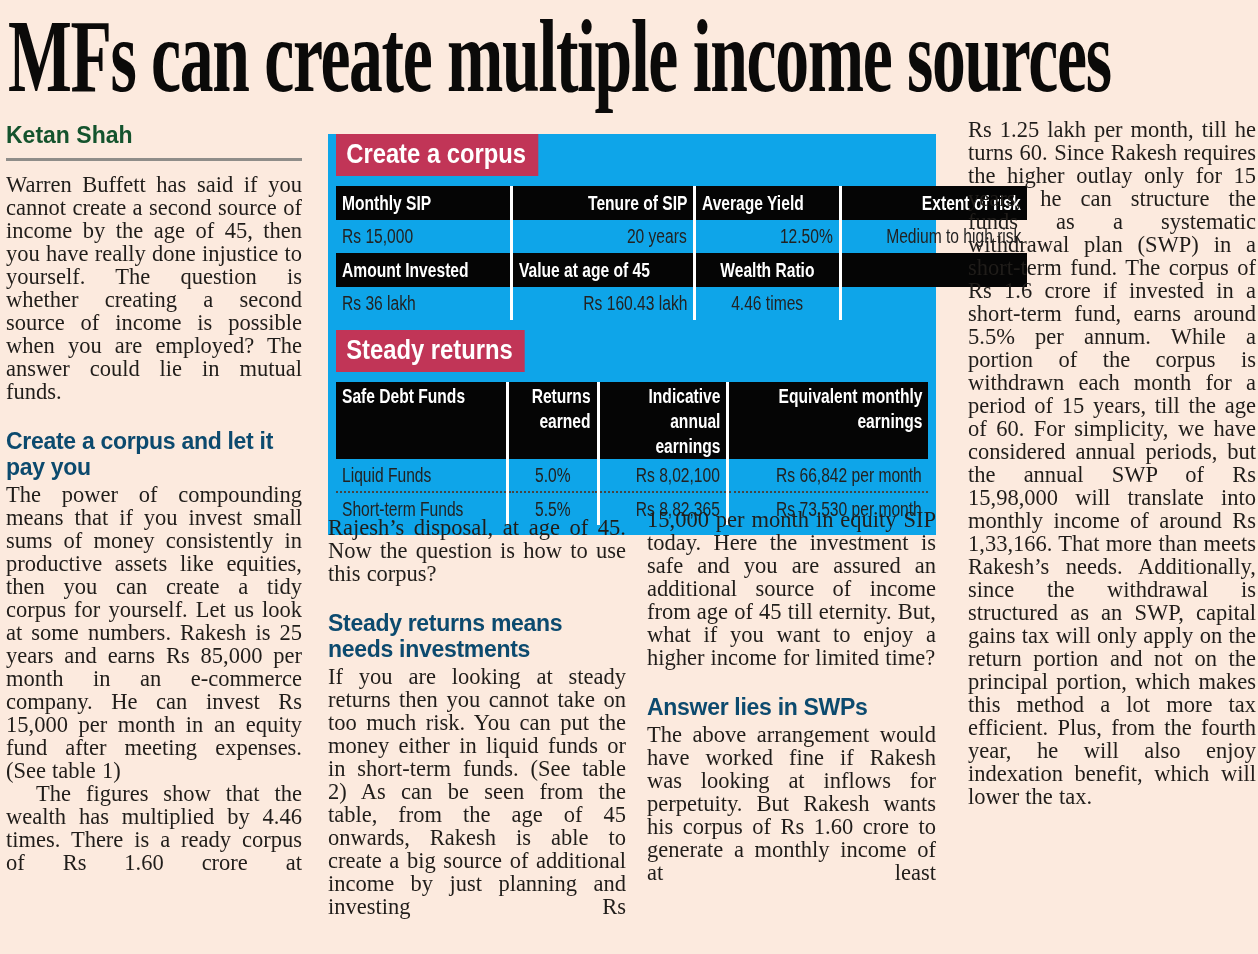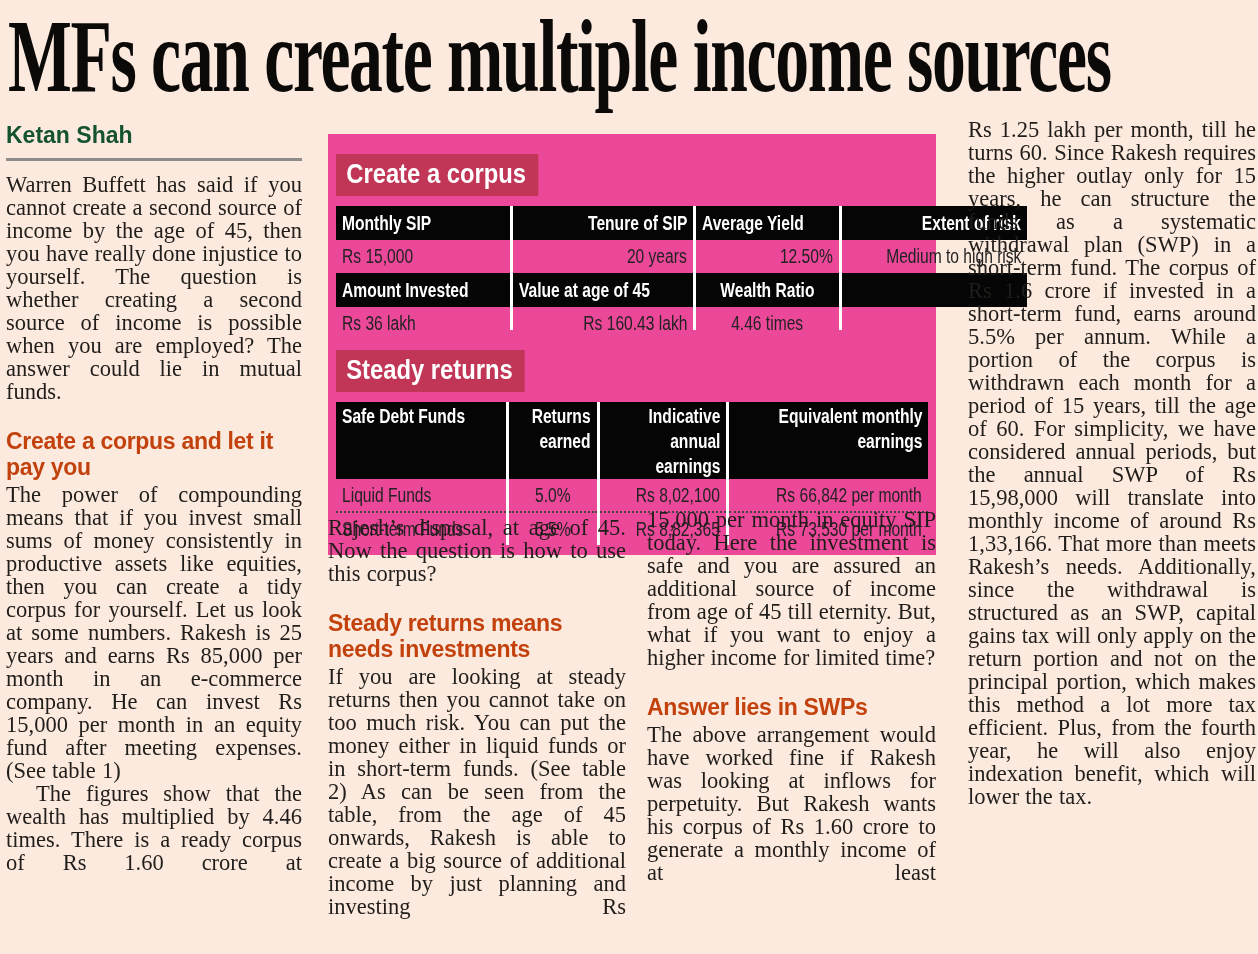--- a/index.html
+++ b/index.html
@@ -31,31 +31,31 @@
   }
   .rule { height:3px; background:#8f8d89; margin:10px 0 12px 0; width:100%; }
   p.body{
     font-size:22.5px; line-height:23px; text-align:justify;
     word-spacing:0.5px;
   }
   p.body.cont { text-align-last:justify; }
   p.body.indent { text-indent:30px; }
   .subhead{
     font-family:"Liberation Sans","DejaVu Sans",sans-serif;
-    font-weight:bold; font-size:23px; line-height:26px; color:#c2410c;
+    font-weight:bold; font-size:23px; line-height:26px; color:#0c4a6e;
     margin-top:25px; margin-bottom:3px; letter-spacing:-0.3px;
   }
   .credit{
     font-size:22.5px; line-height:25px; font-style:italic; text-align:right;
     margin-top:0;
   }
   
   .panel{
     position:absolute; left:328px; width:608px;
-    background:#ec4899; padding:20px 8px 10px 8px;
+    background:#0ea5e9; padding:0 8px 10px 8px;
   }
   .panel1 { top:134px; }
   .panel2 { top:330px; }
   .ttl{
     display:inline-block; background:#c13557; color:#fff;
     font-family:"Liberation Sans","DejaVu Sans",sans-serif;
     font-weight:bold; font-size:28px; line-height:1;
     padding:6px 14px 8px 12px; white-space:nowrap;
     transform:scaleX(0.85); transform-origin:0 50%;
   }

